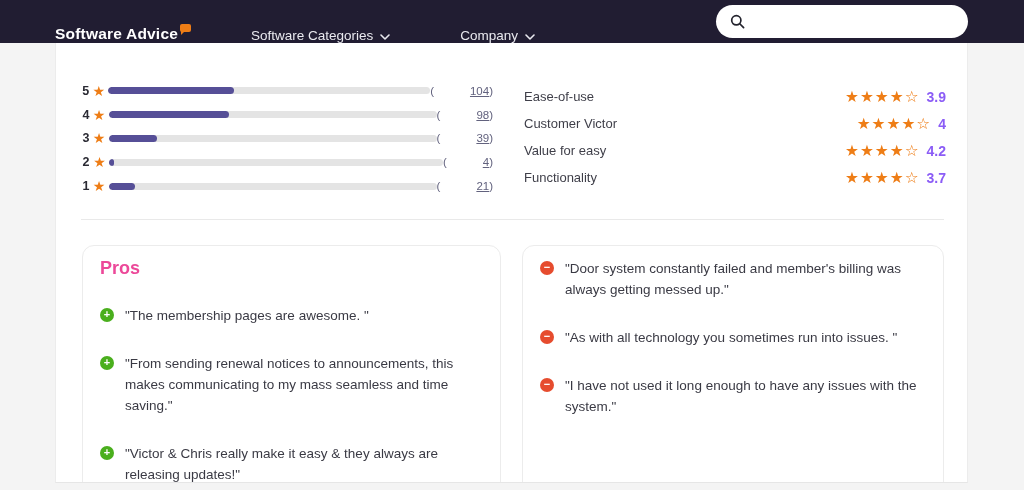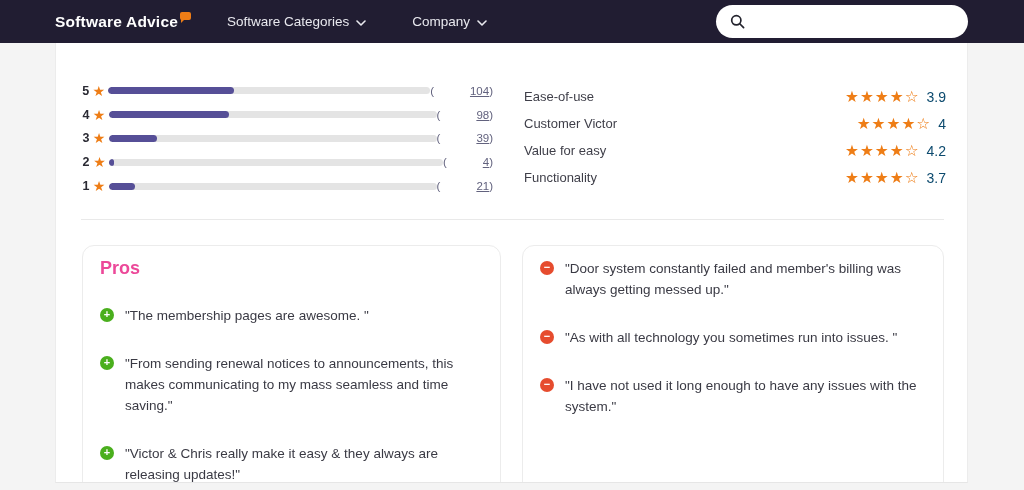--- a/index.html
+++ b/index.html
@@ -1,30 +1,30 @@
 <!DOCTYPE html>
 <html style="--navy: #211d32; --orange: #ee7d16; --purple: #564f97; --green: #4aaf1d; --red: #e64c2e;"><head>
 <meta charset="utf-8">
 <style>
   * { margin:0; padding:0; box-sizing:border-box; }
   html,body { width:1024px; height:490px; font-family:"Liberation Sans", sans-serif; }
   .screen { position:relative; width:1024px; height:490px; background:#f4f4f4; overflow:hidden; }
 
   
   .topbar { position:absolute; left:0; top:0; width:1024px; height:43px;
-            background:var(--navy,#211d32); display:flex; align-items:center; padding-left:55px; }
+            background:var(--navy,#211d32); display:flex; align-items:flex-end; padding-left:55px; }
   .logo { display:flex; align-items:flex-start; text-decoration:none; cursor:pointer; }
   .logo-text { color:#ffffff; font-weight:bold; font-size:15.5px; letter-spacing:.2px; }
   .logo-bubble { position:relative; width:11px; height:8px; background:var(--orange,#ee7d16);
                  border-radius:2px; margin-left:2px; margin-top:-1px; }
   .logo-bubble::after { content:""; position:absolute; left:1px; top:7px;
                  border-left:4px solid var(--orange,#ee7d16); border-bottom:4px solid transparent; }
   .nav { display:flex; align-items:center; margin-left:36px; gap:46px; }
   .nav-item { display:flex; align-items:center; gap:7px; color:#e9e9ef; font-size:13.5px;
-              text-decoration:none; cursor:pointer; }
+              text-decoration:none; cursor:pointer;margin-left:24px; }
   .chev { width:10px; height:6px; margin-top:2px; }
   .chev polyline { fill:none; stroke:#e9e9ef; stroke-width:1.6; stroke-linecap:round; stroke-linejoin:round; }
   .search { position:absolute; left:716px; top:5px; width:252px; height:33px; background:#ffffff;
             border-radius:17px; display:flex; align-items:center; padding:0 14px; }
   .search input { flex:1; border:none; outline:none; font-size:11.5px; color:#333;
                   font-family:"Liberation Sans", sans-serif; background:transparent; }
   .search input::placeholder { color:#4a4a55; opacity:1; }
   .search-icon { width:15px; height:15px; flex:none; cursor:pointer; }
   .search-icon circle { fill:none; stroke:#23232d; stroke-width:1.7; }
   .search-icon line { stroke:#23232d; stroke-width:1.7; stroke-linecap:round; }
@@ -43,21 +43,21 @@
   .bar-fill { height:100%; background:var(--purple,#564f97); border-radius:4px; }
   .dist-count { margin-left:auto; font-size:11.5px; color:#62627e; text-decoration:none; cursor:pointer; }
   .dist-count .num { text-decoration:underline;margin-left:36px; }
 
   
   .cats { position:absolute; left:468px; top:40px; width:422px; }
   .cat-row { display:flex; align-items:center; height:27px;justify-content:space-between; }
   .cat-label { font-size:13px; color:#3f3f49; }
   .cat-right { margin-left:auto; display:flex; align-items:center; gap:7px; }
   .cat-stars { font-size:15.5px; letter-spacing:1px; color:var(--orange,#ee7d16); line-height:1; white-space:nowrap; }
-  .cat-value { font-size:14px; font-weight:normal; color:#0c4a6e; }
+  .cat-value { font-size:14px; font-weight:bold; color:#8b5cf6; }
 
   .divider { position:absolute; left:25px; top:176px; width:863px; border:none; border-top:1px solid #e9e9e9; }
 
   
   .card { position:absolute; top:202px; background:#ffffff; border:1px solid #ececec; border-radius:12px;
           padding:12px 22px 20px 17px; height:310px; }
   .card.pros { left:26px;  width:419px; }
   .card.cons { left:466px; width:422px; }
   .card h3 { font-size:18px; color:#ec4899; margin:0 0 26px 0; }
   .quote-list { list-style:none; }

